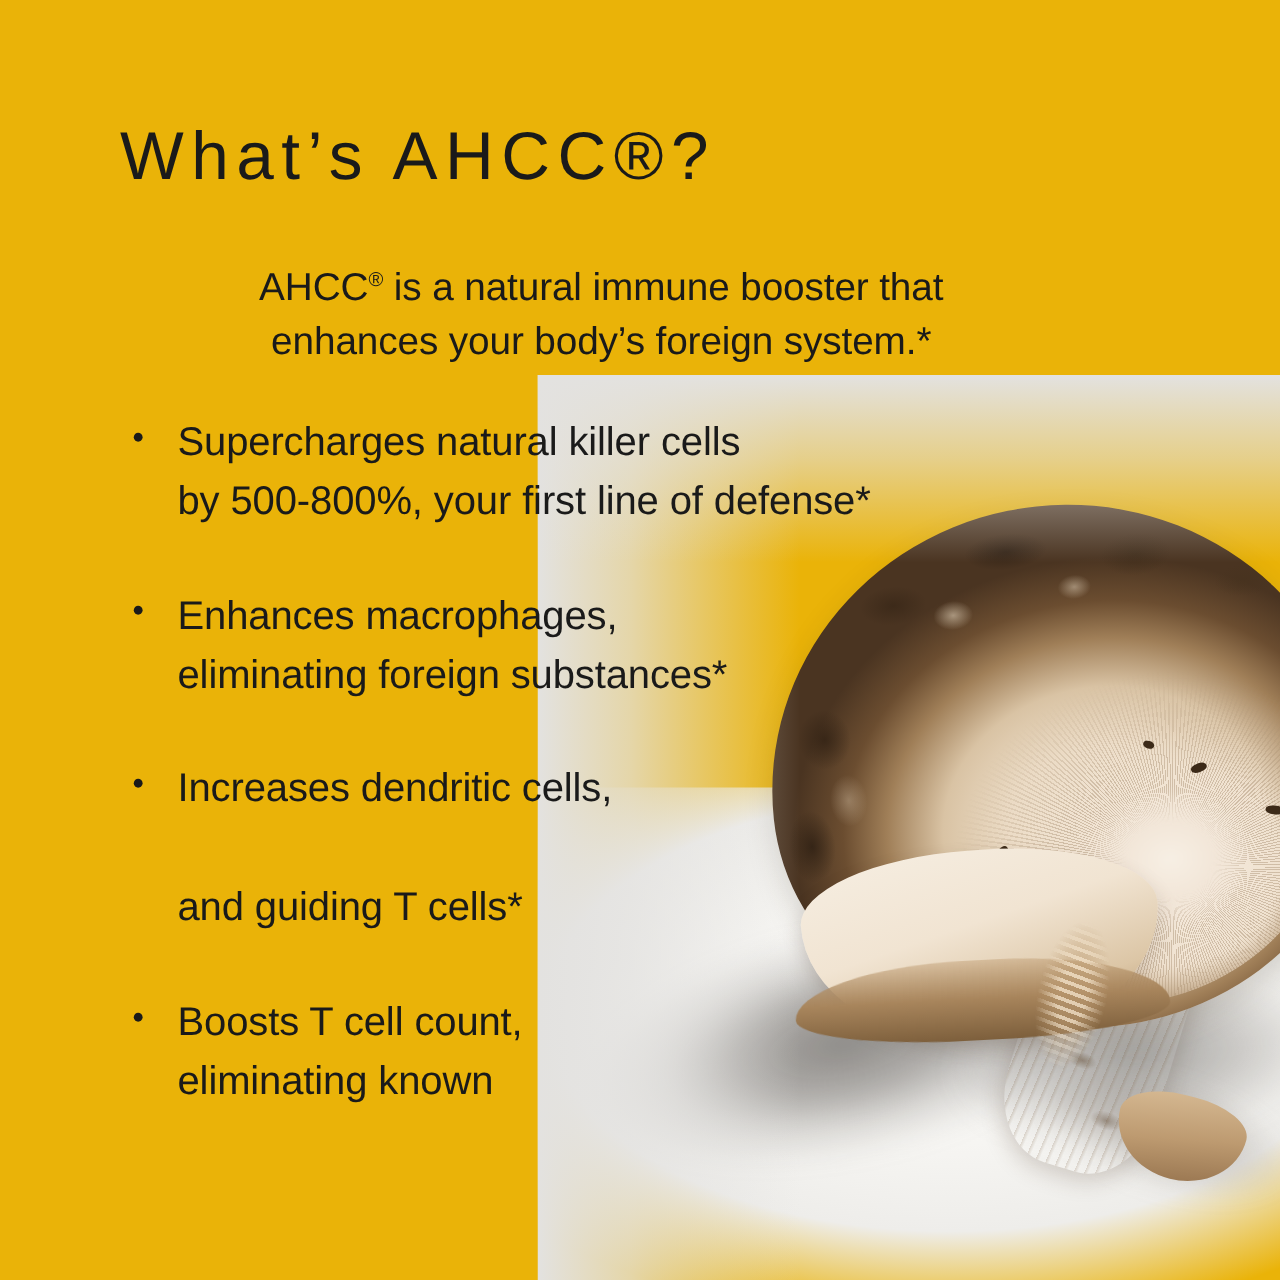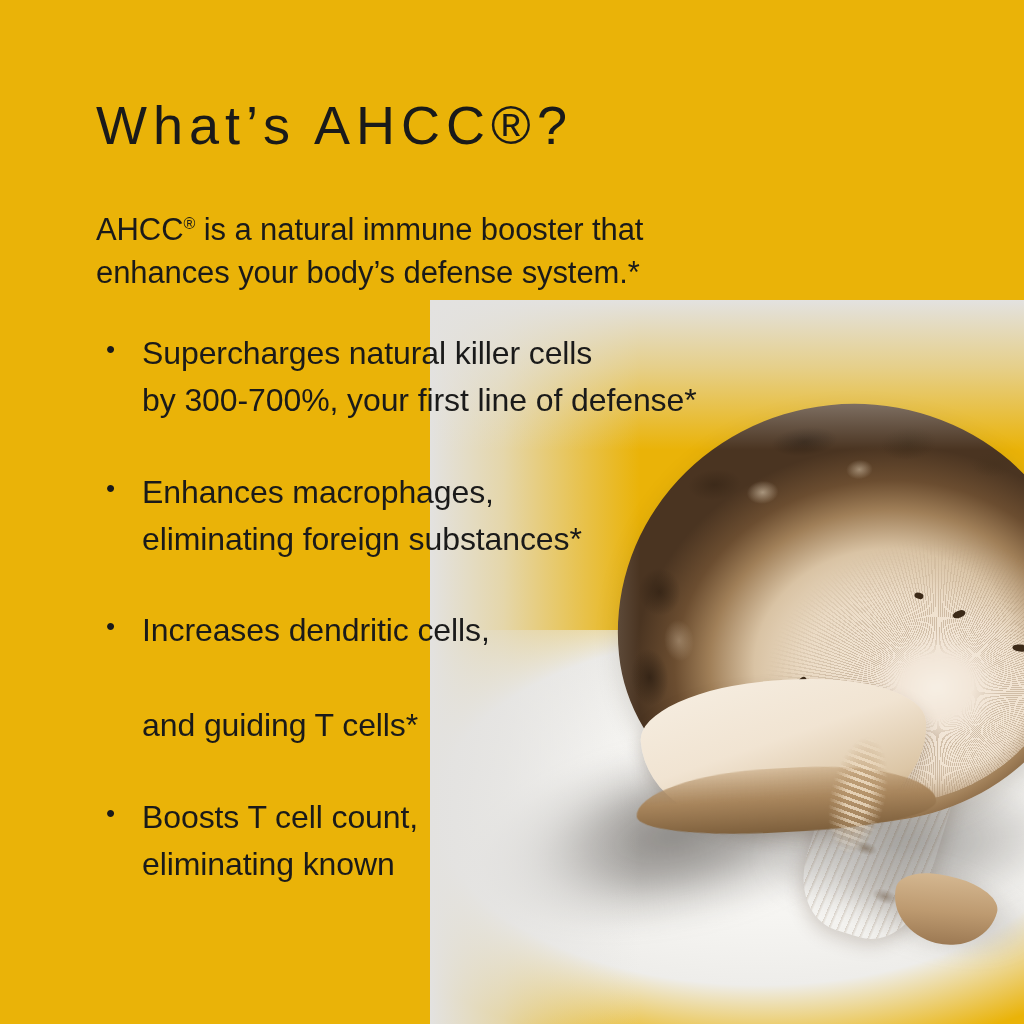--- a/index.html
+++ b/index.html
@@ -221,20 +221,21 @@
     white-space: nowrap;
   }
   #subhead {
     position: absolute;
     left: 96px; top: 177px;
     width: 770px;
     font-size: 31px;
     font-weight: 400;
     line-height: 1.40;
     letter-spacing: -0.1px;
+    text-align: center;
   }
   .reg-sup {
     font-size: 0.52em;
     vertical-align: super;
     line-height: 0;
   }
   #bullets {
     position: absolute;
     left: 96px; top: 330px;
     width: 700px;
@@ -294,30 +295,30 @@
     <div class="stem-torn"></div>
 
     <div class="paper-fade-left"></div>
     <div class="paper-fade-top"></div>
   </div>
 
   <h1 id="headline">What’s AHCC®?</h1>
 
   <p id="subhead">
     <span>AHCC</span><span class="reg-sup">®</span><span> is a natural immune booster that</span><br>
-    <span>enhances your body’s defense system.*</span>
+    <span>enhances your body’s foreign system.*</span>
   </p>
 
   <div id="bullets">
 
     <div class="bullet-row">
       <span class="bullet-dot">•</span>
       <span class="bullet-lines">
         <span>Supercharges natural killer cells</span><br>
-        <span>by 300-700%, your first line of defense*</span>
+        <span>by 500-800%, your first line of defense*</span>
       </span>
     </div>
 
     <div class="bullet-row">
       <span class="bullet-dot">•</span>
       <span class="bullet-lines">
         <span>Enhances macrophages,</span><br>
         <span>eliminating foreign substances*</span>
       </span>
     </div>

